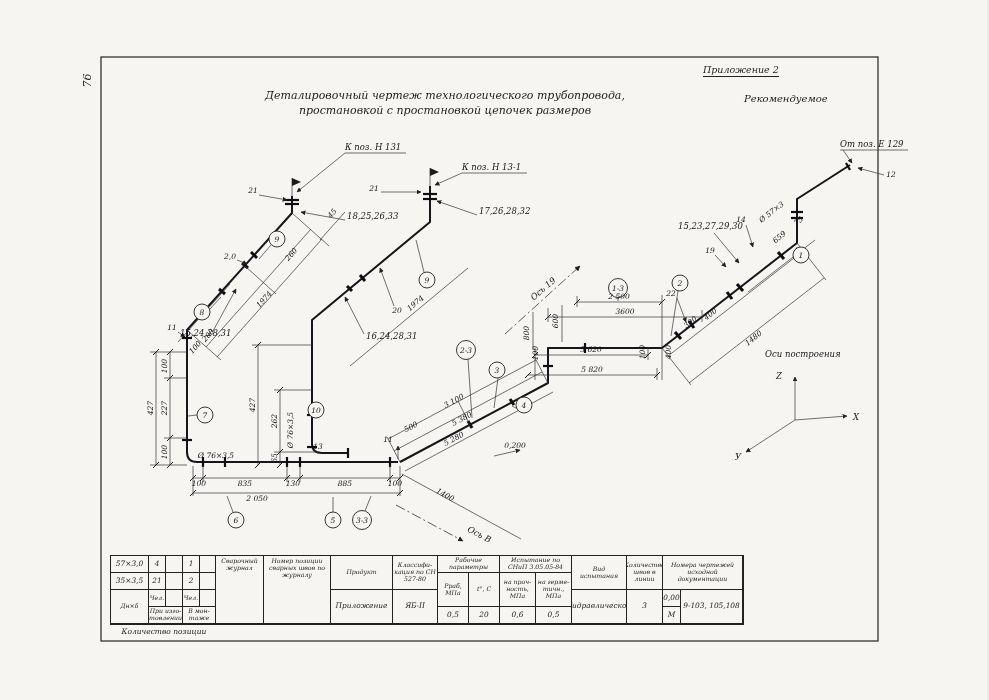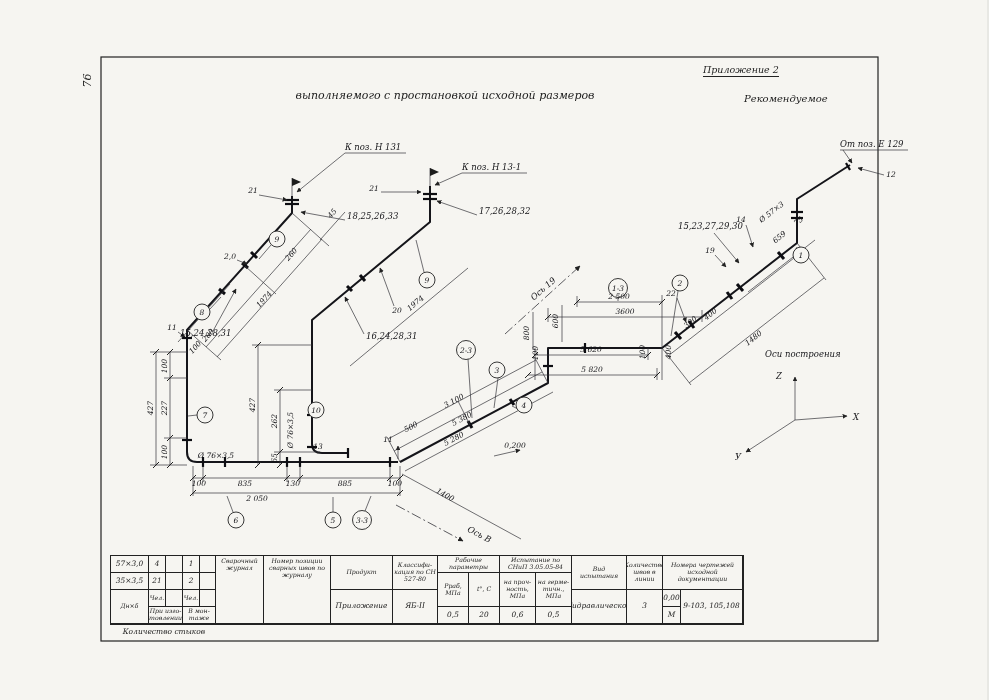--- a/index.html
+++ b/index.html
@@ -35,21 +35,22 @@
 </style>
 </head>
 <body>
 
 <div class="page">
 
   <div class="pagenum">76</div>
   <div class="appendix">Приложение 2</div>
   <div class="recommended">Рекомендуемое</div>
   <div class="title">
-    <div>выполняемого с простановкой исходной размеров</div>
+    <div>Деталировочный чертеж технологического трубопровода,</div>
+    <div>простановкой с простановкой цепочек размеров</div>
   </div>
 
   <svg width="989" height="700" viewBox="0 0 989 700">
     <defs>
       <marker id="arr" viewBox="0 0 10 10" refX="9" refY="5" markerWidth="7" markerHeight="7" orient="auto">
         <path d="M0,0 L10,5 L0,10 Z" fill="#222"></path>
       </marker>
     </defs>
 
     <rect x="101" y="57" width="777" height="584" fill="none" stroke="#222" stroke-width="1.2"></rect>
@@ -386,15 +387,15 @@
     <div class="c v" style="grid-area:4/13/5/14">0,5</div>
     <div class="c" style="grid-area:1/14/3/15">Вид испытания</div>
     <div class="c v" style="grid-area:3/14/5/15">Гидравлическое</div>
     <div class="c" style="grid-area:1/15/3/16">Количество швов в линии</div>
     <div class="c v" style="grid-area:3/15/5/16">3</div>
     <div class="c" style="grid-area:1/16/3/18">Номера чертежей исходной документации</div>
     <div class="c v" style="grid-area:3/16/4/17">0,00</div>
     <div class="c v" style="grid-area:4/16/5/17">М</div>
     <div class="c v" style="grid-area:3/17/5/18">9-103, 105,108</div>
   </div>
-  <div class="tb-caption">Количество стыков</div>
+  <div class="tb-caption">Количество позиции</div>
 
 </div>
 
 </body></html>

